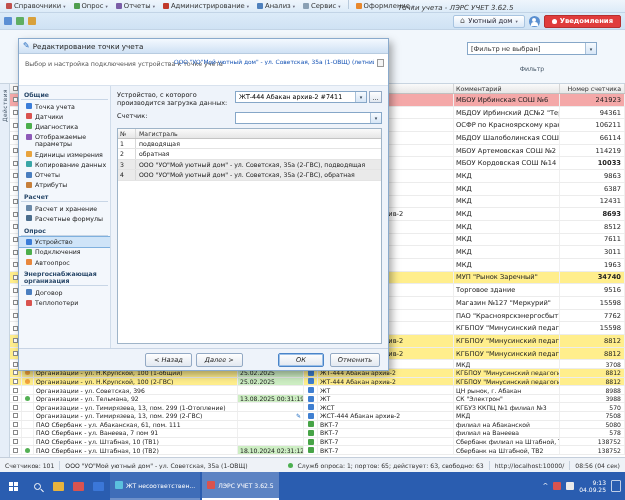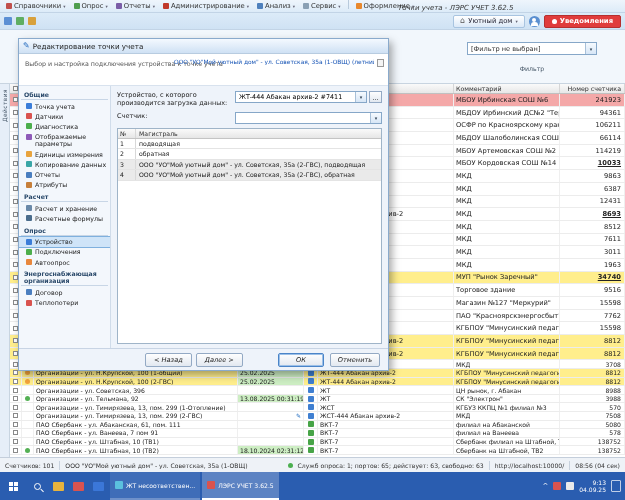--- a/index.html
+++ b/index.html
@@ -75,21 +75,21 @@
   .c-date{ width:66px; }
   .c-ic  { width:14px; justify-content:center; }
   .c-dev { width:136px; }
   .c-com { width:106px; }
   .c-num { width:65px; justify-content:flex-end; padding-right:3px; }
   .checkbox { width:5px; height:5px; border:1px solid #8a8a8a; background:#fff; flex:0 0 5px; }
   .dot { width:5px; height:5px; border-radius:50%; }
   .dev-ic { width:6px; height:6px; border-radius:1px; }
   .date-green { background:#cdeec3; }
   .pencil { color:#2f76c4; font-size:6px; margin-left:auto; }
-  .bold { font-weight:bold;text-decoration:underline; }
+  .bold { font-weight:bold; }
 
   
   .modal { position:absolute; left:18px; top:38px; width:371px; height:333px; z-index:10;
     background:#eef3fa; border:1px solid #8aaacc; box-shadow:3px 4px 8px rgba(0,0,0,.35);
     display:flex; flex-direction:column; }
   .modal-titlebar { height:15px; background:linear-gradient(#f4f9ff,#cfe1f4);
     border-bottom:1px solid #b8cce0; display:flex; align-items:center; gap:3px;
     padding-left:4px; font-size:7.2px; color:#222; flex:0 0 15px; }
   .edit-ico { color:#2a6fc0; font-size:8px; line-height:1; }
   .modal-header { background:#fff; border-bottom:1px solid #d8e2ee; padding:4px 6px;

